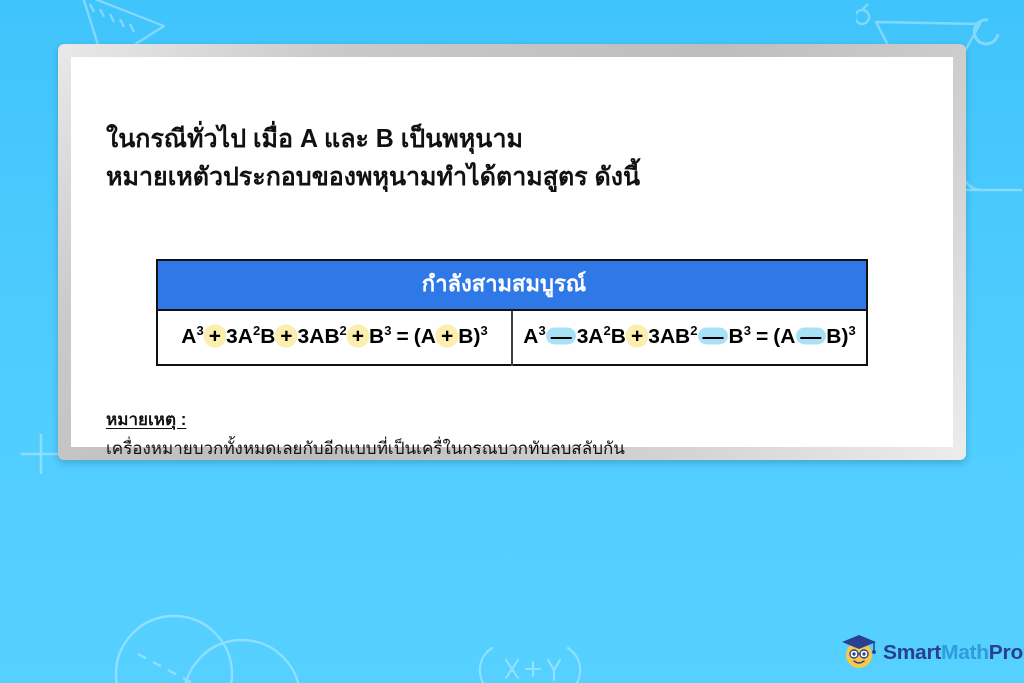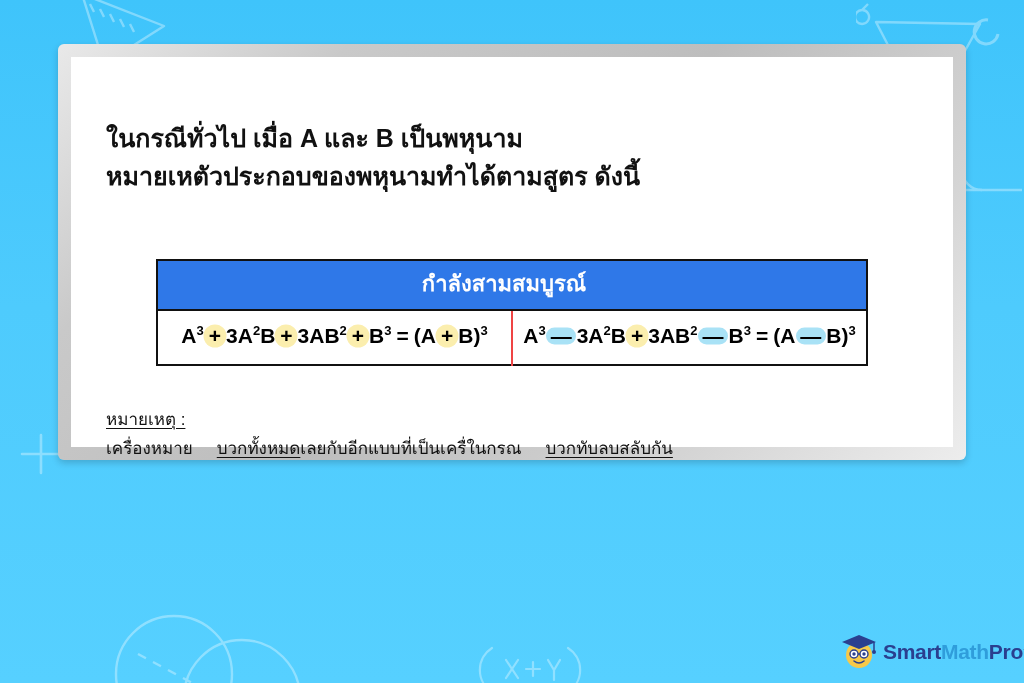--- a/index.html
+++ b/index.html
@@ -95,21 +95,21 @@
     width: 50%;
     text-align: center;
     padding: 13px 6px 16px 6px;
     vertical-align: middle;
     background: #ffffff;
     color: #000000;
     font-weight: bold;
     font-size: 21px;
     white-space: nowrap;
   }
-  #formula-cell-left { border-right: 2px solid #ef4444; }
+  #formula-cell-left { border-right: 2px solid #404040; }
 
   .expr { display: inline-block; }
   .term { position: relative; }
   sup.pw {
     font-size: 0.62em;
     vertical-align: super;
     line-height: 0;
     font-weight: bold;
   }
 
@@ -140,29 +140,27 @@
   #notes {
     position: absolute;
     left: 35px;
     top: 348px;
     color: #111111;
     font-size: 17px;
     line-height: 29px;
     white-space: nowrap;
   }
   #notes-title {
-    font-weight: normal;
+    font-weight: bold;
     text-decoration: underline;
     text-underline-offset: 3px;
   }
   .note-line { display: block; }
   .u {
-    text-decoration: underline;
     text-underline-offset: 3px;
-    margin-left: 24px;
   }
 
   
   #logo {
     position: absolute;
     left: 838px;
     top: 628px;
     display: flex;
     align-items: center;
     height: 46px;

